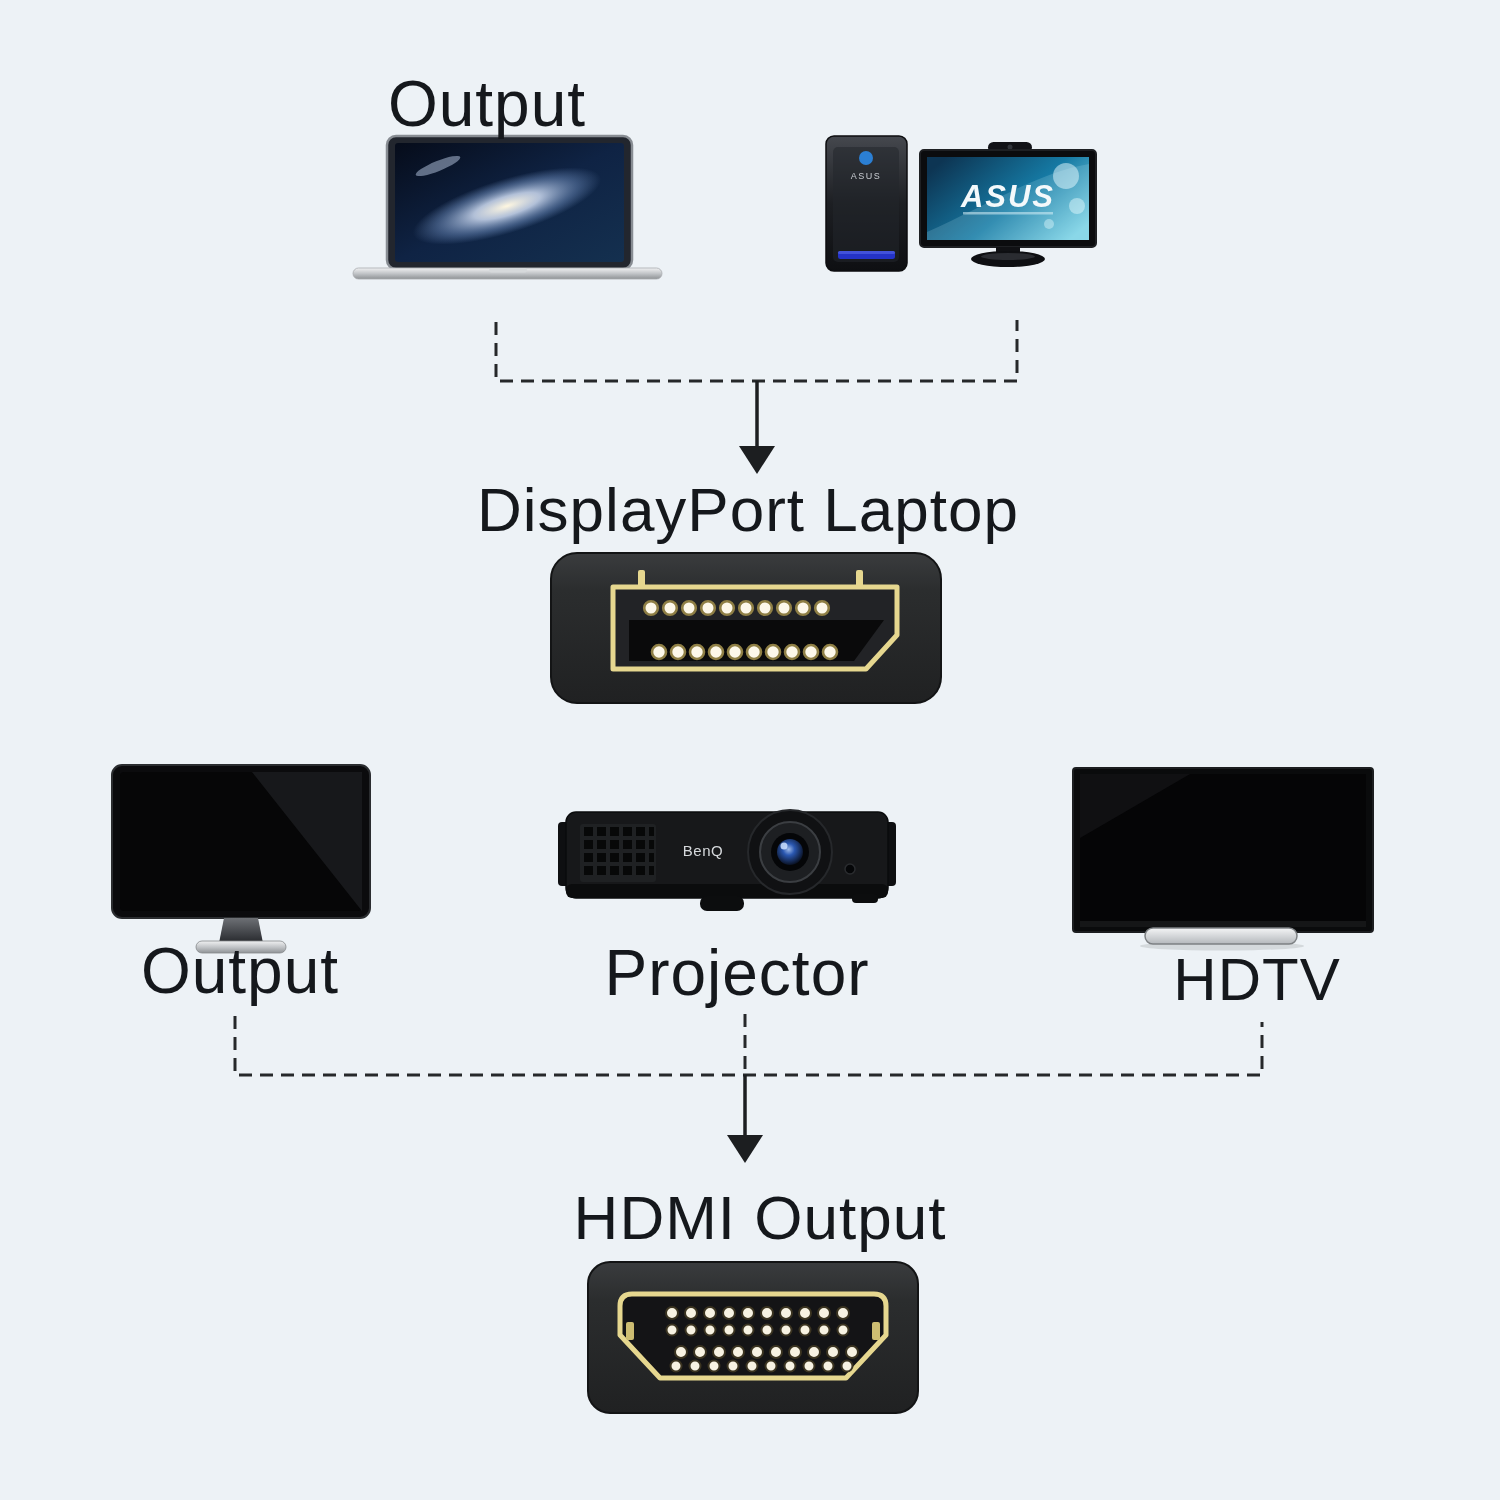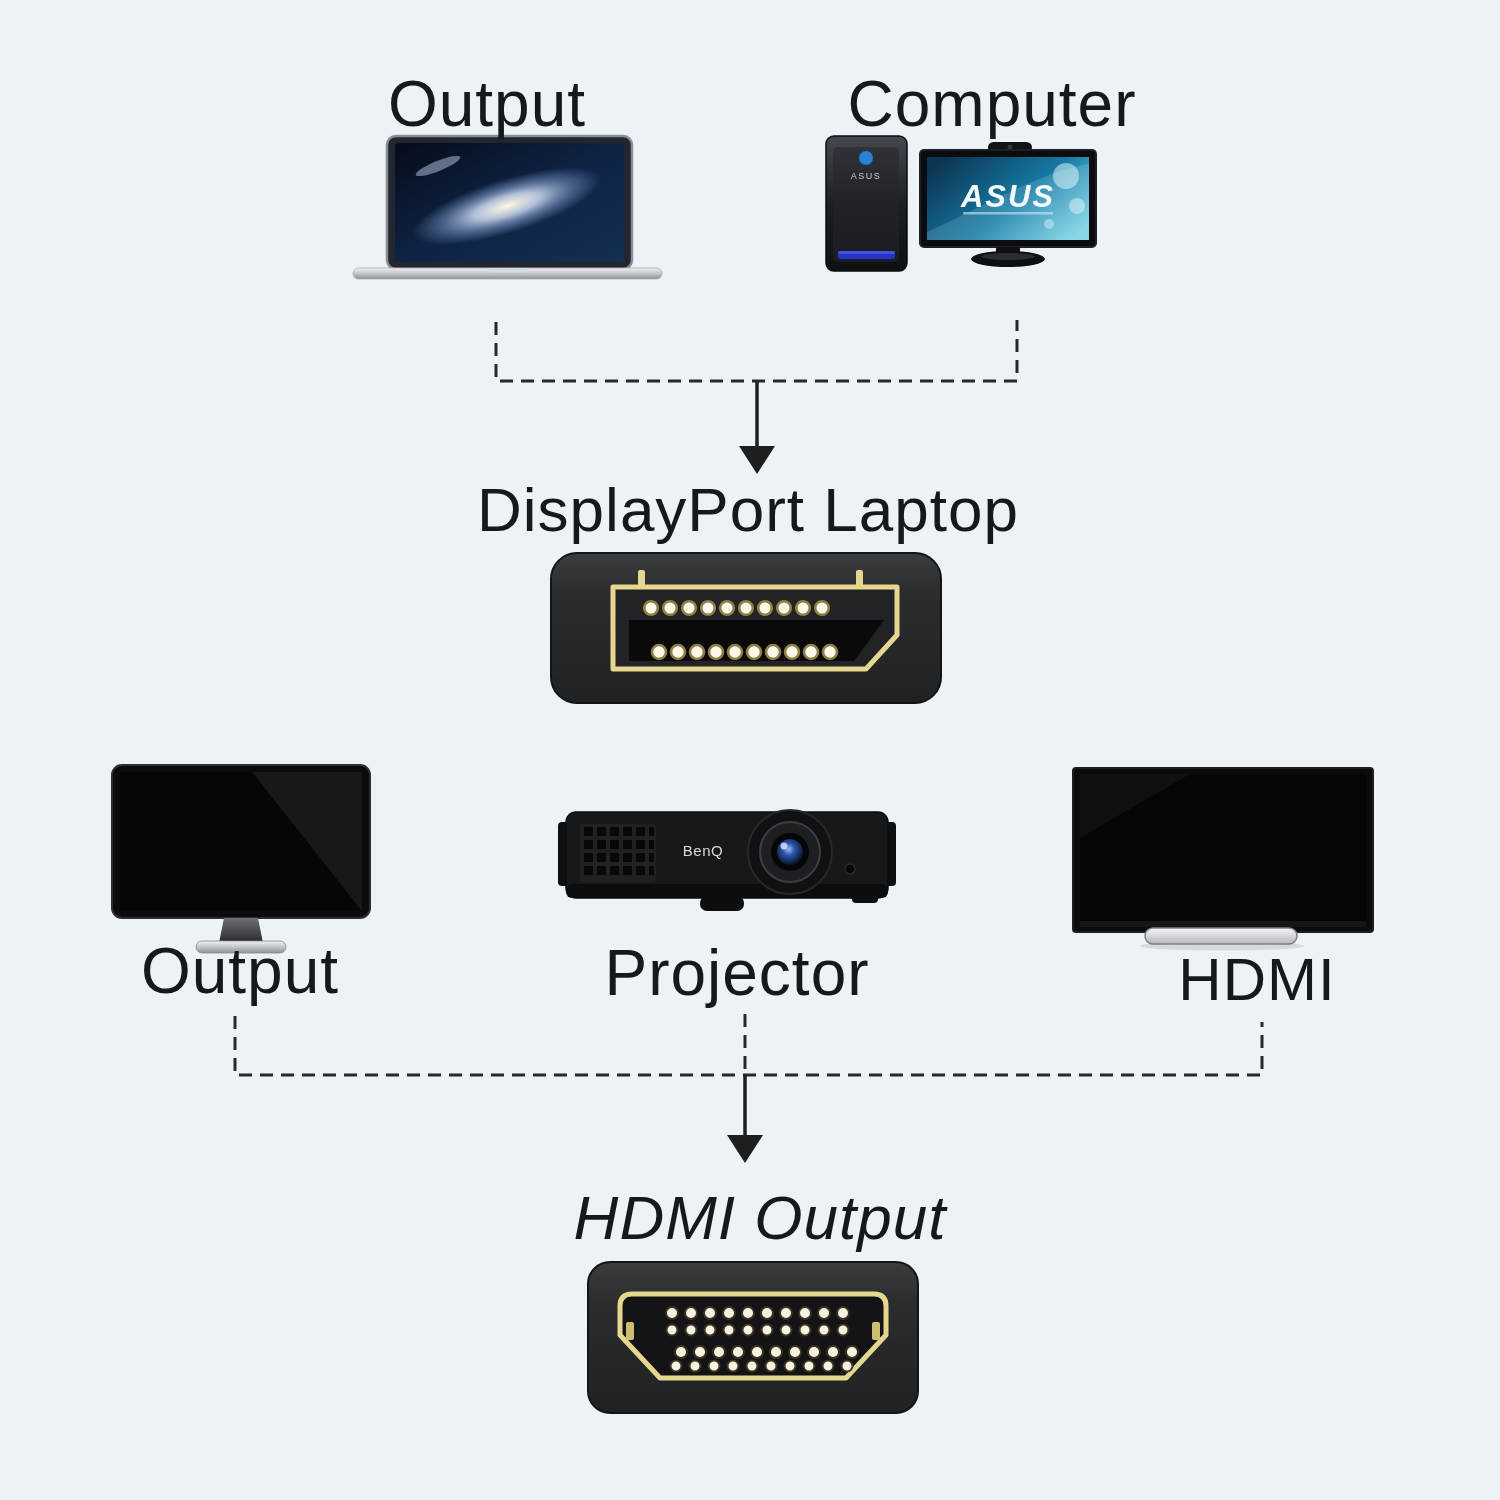--- a/index.html
+++ b/index.html
@@ -250,20 +250,19 @@
           <circle cx="771" cy="1366" r="5.5"></circle>
         <circle cx="790" cy="1366" r="5.5"></circle>
           <circle cx="809" cy="1366" r="5.5"></circle>
           <circle cx="828" cy="1366" r="5.5"></circle>
         <circle cx="847" cy="1366" r="5.5"></circle>
       </g>
     </g>
   </svg>
 
   <div class="lbl lbl-64" style="left:487px;top:72px;">Output</div>
-  <div class="lbl lbl-64" style="left:992px;top:72px;">Computer</div>
   <div class="lbl lbl-62" style="left:748px;top:479px;">DisplayPort Laptop</div>
   <div class="lbl lbl-64" style="left:240px;top:939px;">Output</div>
   <div class="lbl lbl-64" style="left:737px;top:941px;text-align:center;">Projector</div>
-  <div class="lbl lbl-60" style="left:1257px;top:950px;">HDMI</div>
-  <div class="lbl lbl-62" style="left:760px;top:1187px;font-style:italic;">HDMI Output</div>
+  <div class="lbl lbl-60" style="left:1257px;top:950px;">HDTV</div>
+  <div class="lbl lbl-62" style="left:760px;top:1187px;">HDMI Output</div>
 
 </div>
 
 </body></html>

